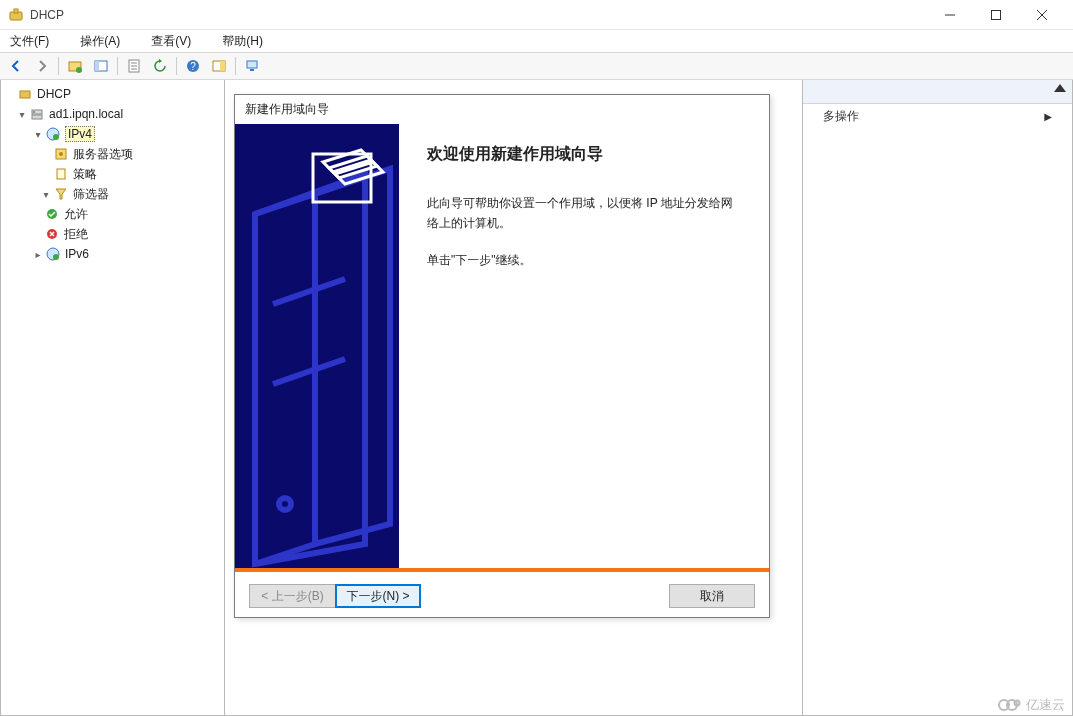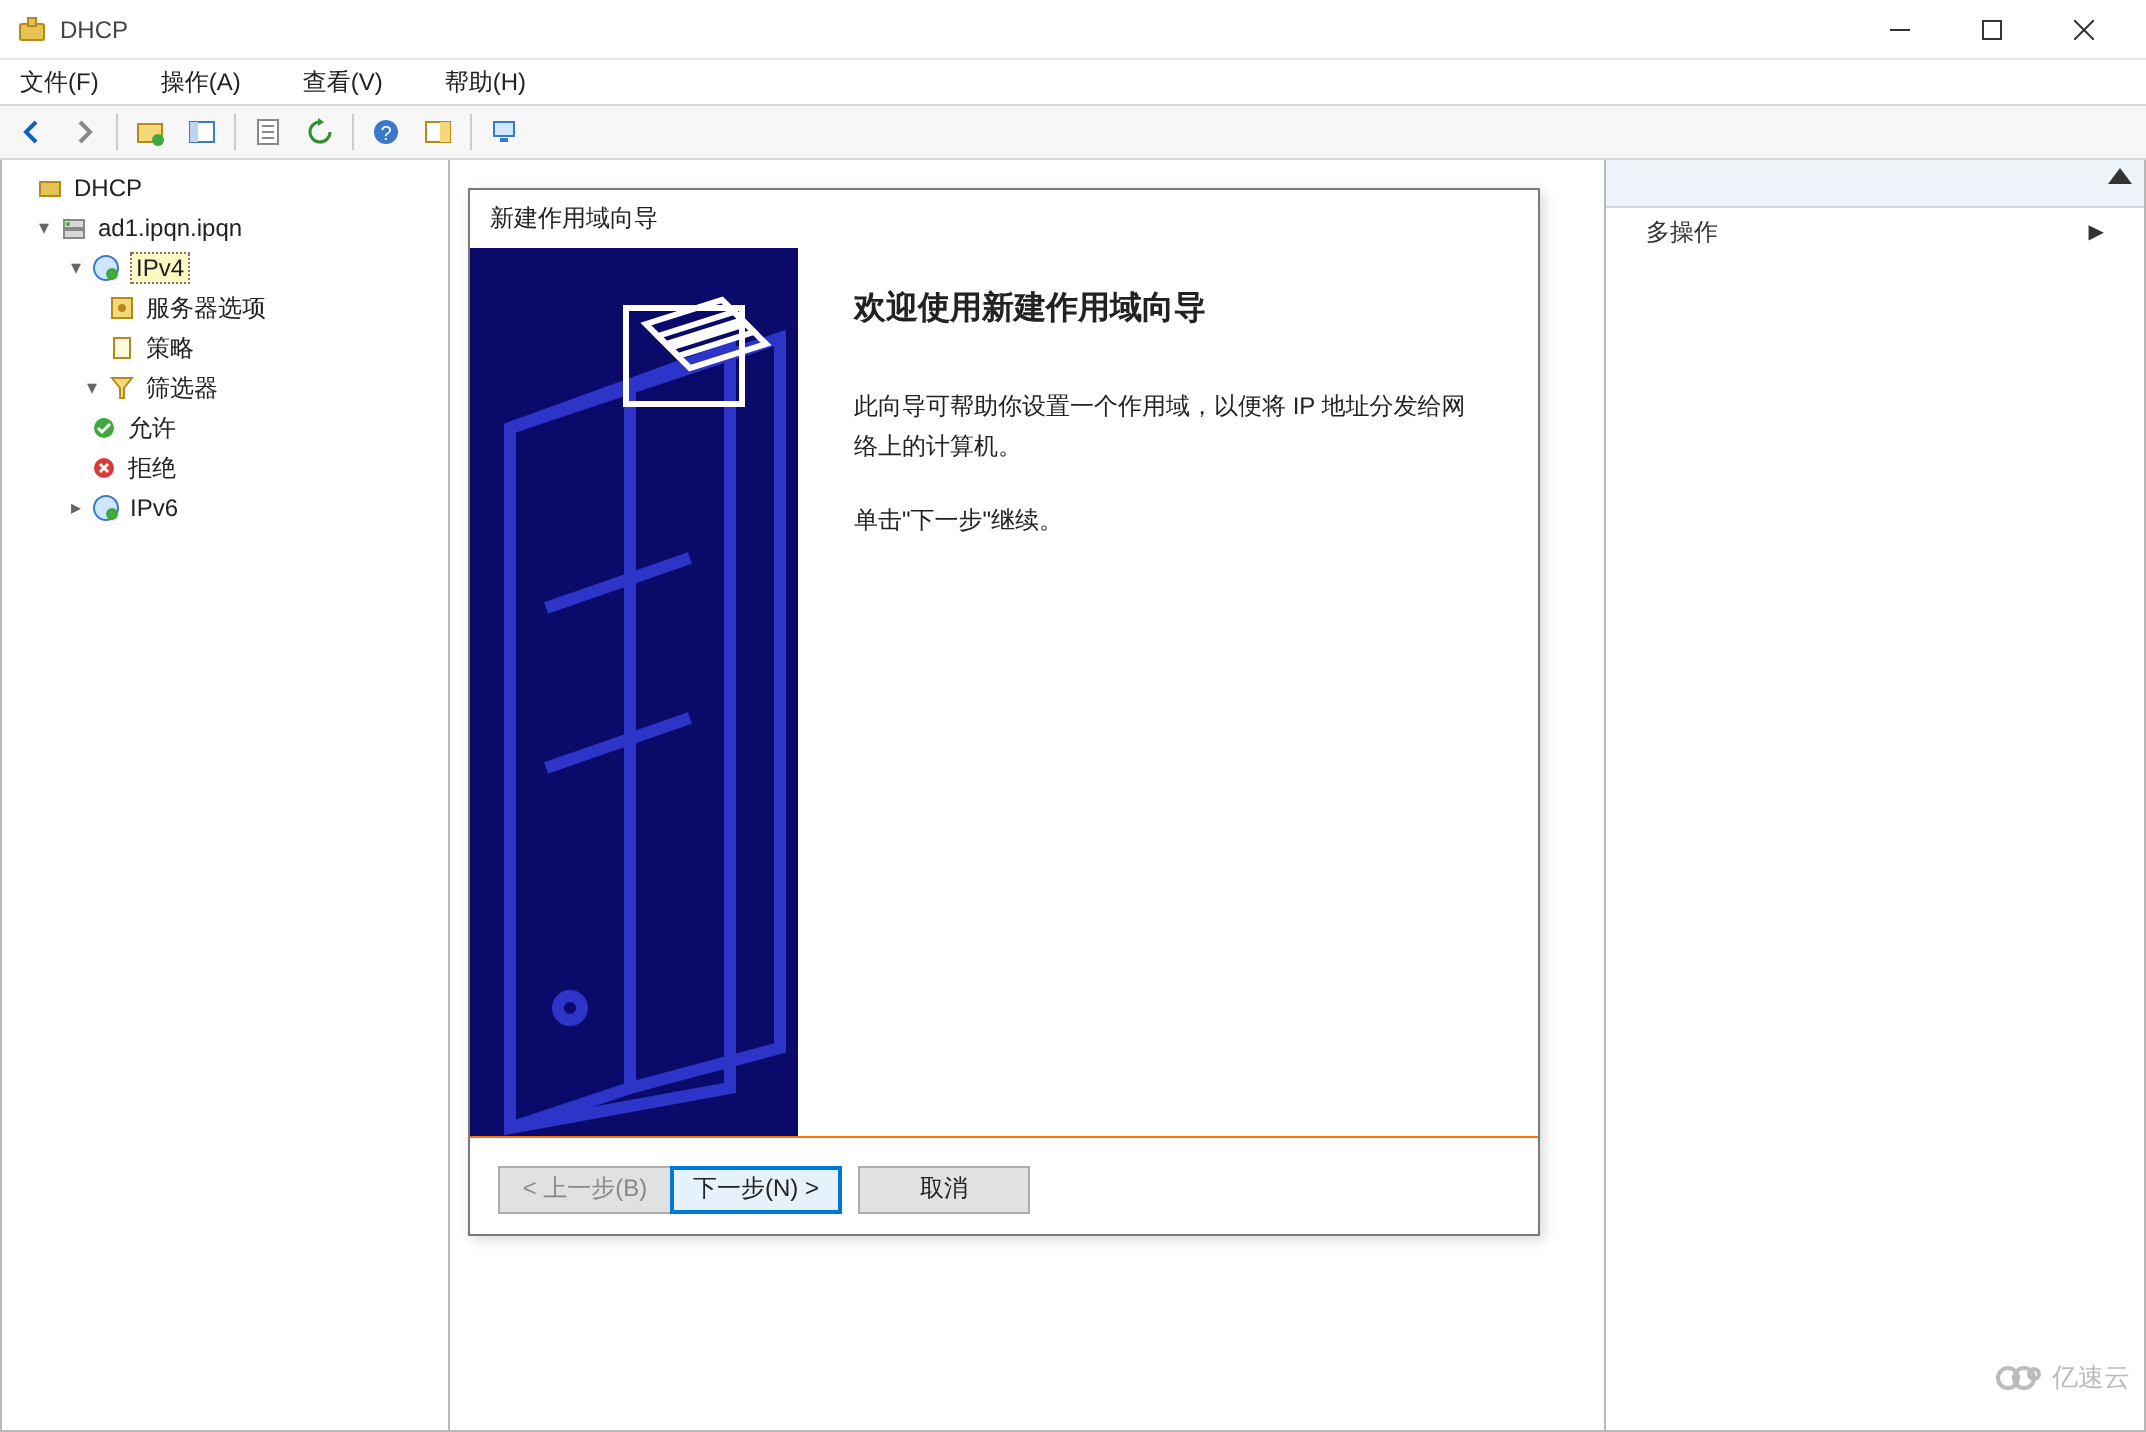--- a/index.html
+++ b/index.html
@@ -46,29 +46,29 @@
 
     
     .wizard { position: absolute; left: 234px; top: 94px; width: 536px; height: 524px; background: #fff; border: 1px solid #7a7a7a; box-shadow: 2px 2px 6px rgba(0,0,0,0.15); }
     .wizard-title { font-size: 12px; padding: 6px 10px; color: #222; }
     .wizard-body { display: flex; height: 444px; border-top: 0; }
     .wizard-banner { width: 164px; background: #0a0a6a; position: relative; overflow: hidden; }
     .wizard-banner svg { position: absolute; top: 0; left: 0; }
     .wizard-content { flex: 1; padding: 20px 28px; font-size: 12px; color: #222; }
     .wizard-content h1 { font-size: 16px; font-weight: 700; margin-bottom: 28px; }
     .wizard-content p { line-height: 1.7; margin-bottom: 16px; }
-    .wizard-footer { height: 52px; border-top: 1px solid #f97316; display: flex; align-items: center; justify-content: flex-start; padding: 0 14px; gap: 8px; }
+    .wizard-footer { height: 52px; border-top: 4px solid #f97316; display: flex; align-items: center; justify-content: space-between; padding: 0 14px; gap: 8px; }
     .wizard-footer button { width: 86px; height: 24px; font-size: 12px; background: #e1e1e1; border: 1px solid #adadad; color: #222; }
     .wizard-footer button:disabled { color: #888; }
     .wizard-footer button.default { border: 2px solid #0078d7; background: #e5f1fb; }
     .wizard-footer .btn-group { display: flex; }
     .wizard-footer .btn-group button:first-child { border-right: none; }
 
     
-    .watermark { position: absolute; right: 8px; bottom: 18px; font-size: 13px; color: #bbb; display: flex; align-items: center; gap: 4px; }
+    .watermark { position: absolute; right: 8px; bottom: 2px; font-size: 13px; color: #bbb; display: flex; align-items: center; gap: 4px; }
   </style>
 </head>
 <body>
 
 <div class="titlebar">
   <span class="app-icon">
     <svg viewBox="0 0 16 16">
         <rect x="2" y="5" width="12" height="8" rx="1" fill="#e6c254" stroke="#b58a1a"></rect>
         <rect x="6" y="2" width="4" height="4" fill="#e6c254" stroke="#b58a1a"></rect>
       </svg>
@@ -176,21 +176,21 @@
     </div>
     <div class="tree-item lvl1">
       <span class="expand">▾</span>
       <span class="icon">
           <svg width="14" height="14" viewBox="0 0 14 14">
             <rect x="2" y="3" width="10" height="4" fill="#d8d8d8" stroke="#888"></rect>
             <rect x="2" y="8" width="10" height="4" fill="#d8d8d8" stroke="#888"></rect>
             <circle cx="4" cy="5" r="1" fill="#3fa83f"></circle>
           </svg>
         </span>
-      <span class="label">ad1.ipqn.ipqn</span>
+      <span class="label">ad1.ipqn.local</span>
     </div>
     <div class="tree-item lvl2 selected">
       <span class="expand">▾</span>
       <span class="icon">
           <svg width="14" height="14" viewBox="0 0 14 14">
             <circle cx="7" cy="7" r="6" fill="#cfe6ff" stroke="#3a78c8"></circle>
             <circle cx="10" cy="10" r="3" fill="#3fa83f"></circle>
           </svg>
         </span>
       <span class="label">IPv4</span>

